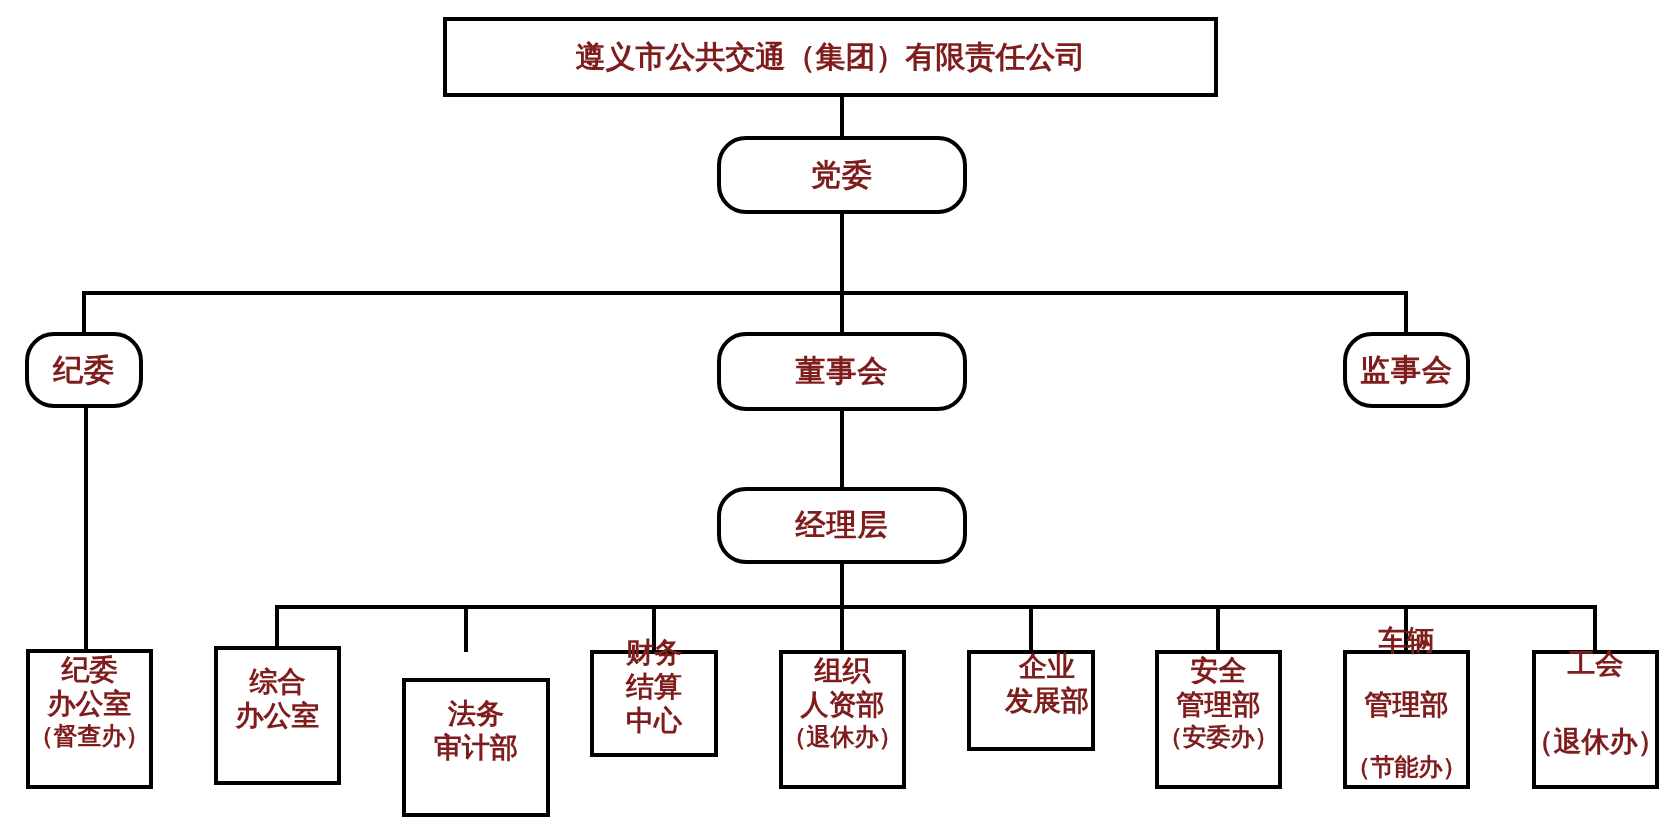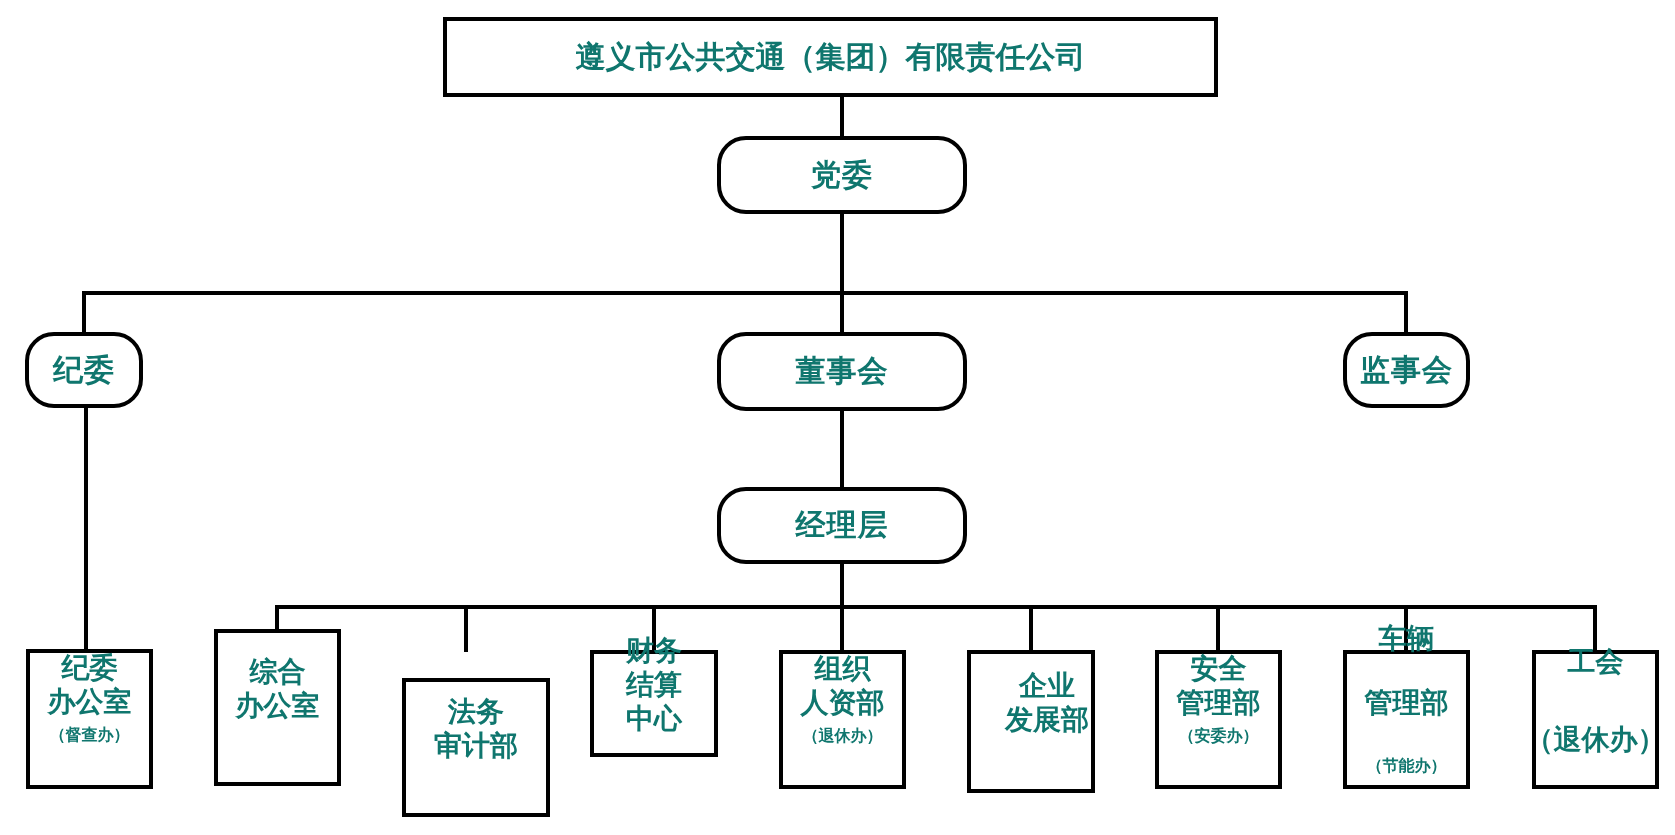--- a/index.html
+++ b/index.html
@@ -5,22 +5,22 @@
   html, body {
     margin: 0;
     padding: 0;
     background: #ffffff;
   }
   #canvas {
     position: relative;
     width: 1675px;
     height: 835px;
     background: #ffffff;
-    font-family: Liberation Mono, monospace;
-    color: #0f766e;
+    font-family: Liberation Sans, sans-serif;
+    color: #7f1d1d;
     overflow: hidden;
   }
   .node {
     position: absolute;
     box-sizing: border-box;
     border: 4px solid #000000;
     background: #ffffff;
     display: flex;
     align-items: center;
     justify-content: center;
@@ -40,21 +40,21 @@
     flex-direction: column;
     justify-content: center;
     padding-bottom: 34px;
     font-size: 28px;
   }
   .dept .l {
     line-height: 34px;
     white-space: nowrap;
   }
   .dept .s {
-    font-size: 16px;
+    font-size: 24px;
     line-height: 30px;
     white-space: nowrap;
   }
   .ln {
     position: absolute;
     background: #000000;
   }
 </style>
 </head>
 <body>
@@ -101,21 +101,21 @@
   <div class="node single" style="left:717px; top:487px; width:250px; height:77px;">
     <span>经理层</span>
   </div>
 
   <div class="node dept" style="left:26px; top:649px; width:127px; height:140px;">
     <div class="l">纪委</div>
     <div class="l">办公室</div>
     <div class="s">（督查办）</div>
   </div>
 
-  <div class="node dept" style="left:214px; top:629px; width:127px; height:157px;text-align:right;">
+  <div class="node dept" style="left:214px; top:646px; width:127px; height:139px;text-align:right;">
     <div class="l">综合</div>
     <div class="l">办公室</div>
   </div>
 
   <div class="node dept" style="left:402px; top:650px; width:148px; height:139px;margin-top:28px;">
     <div class="l">法务</div>
     <div class="l">审计部</div>
   </div>
 
   <div class="node dept" style="left:590px; top:650px; width:128px; height:107px;">
@@ -123,21 +123,21 @@
     <div class="l">结算</div>
     <div class="l">中心</div>
   </div>
 
   <div class="node dept" style="left:779px; top:650px; width:127px; height:139px;">
     <div class="l">组织</div>
     <div class="l">人资部</div>
     <div class="s">（退休办）</div>
   </div>
 
-  <div class="node dept" style="left:967px; top:650px; width:128px; height:143px;padding-left:32px;">
+  <div class="node dept" style="left:967px; top:650px; width:128px; height:101px;padding-left:32px;">
     <div class="l">企业</div>
     <div class="l">发展部</div>
   </div>
 
   <div class="node dept" style="left:1155px; top:650px; width:127px; height:139px;">
     <div class="l">安全</div>
     <div class="l">管理部</div>
     <div class="s">（安委办）</div>
   </div>
 

